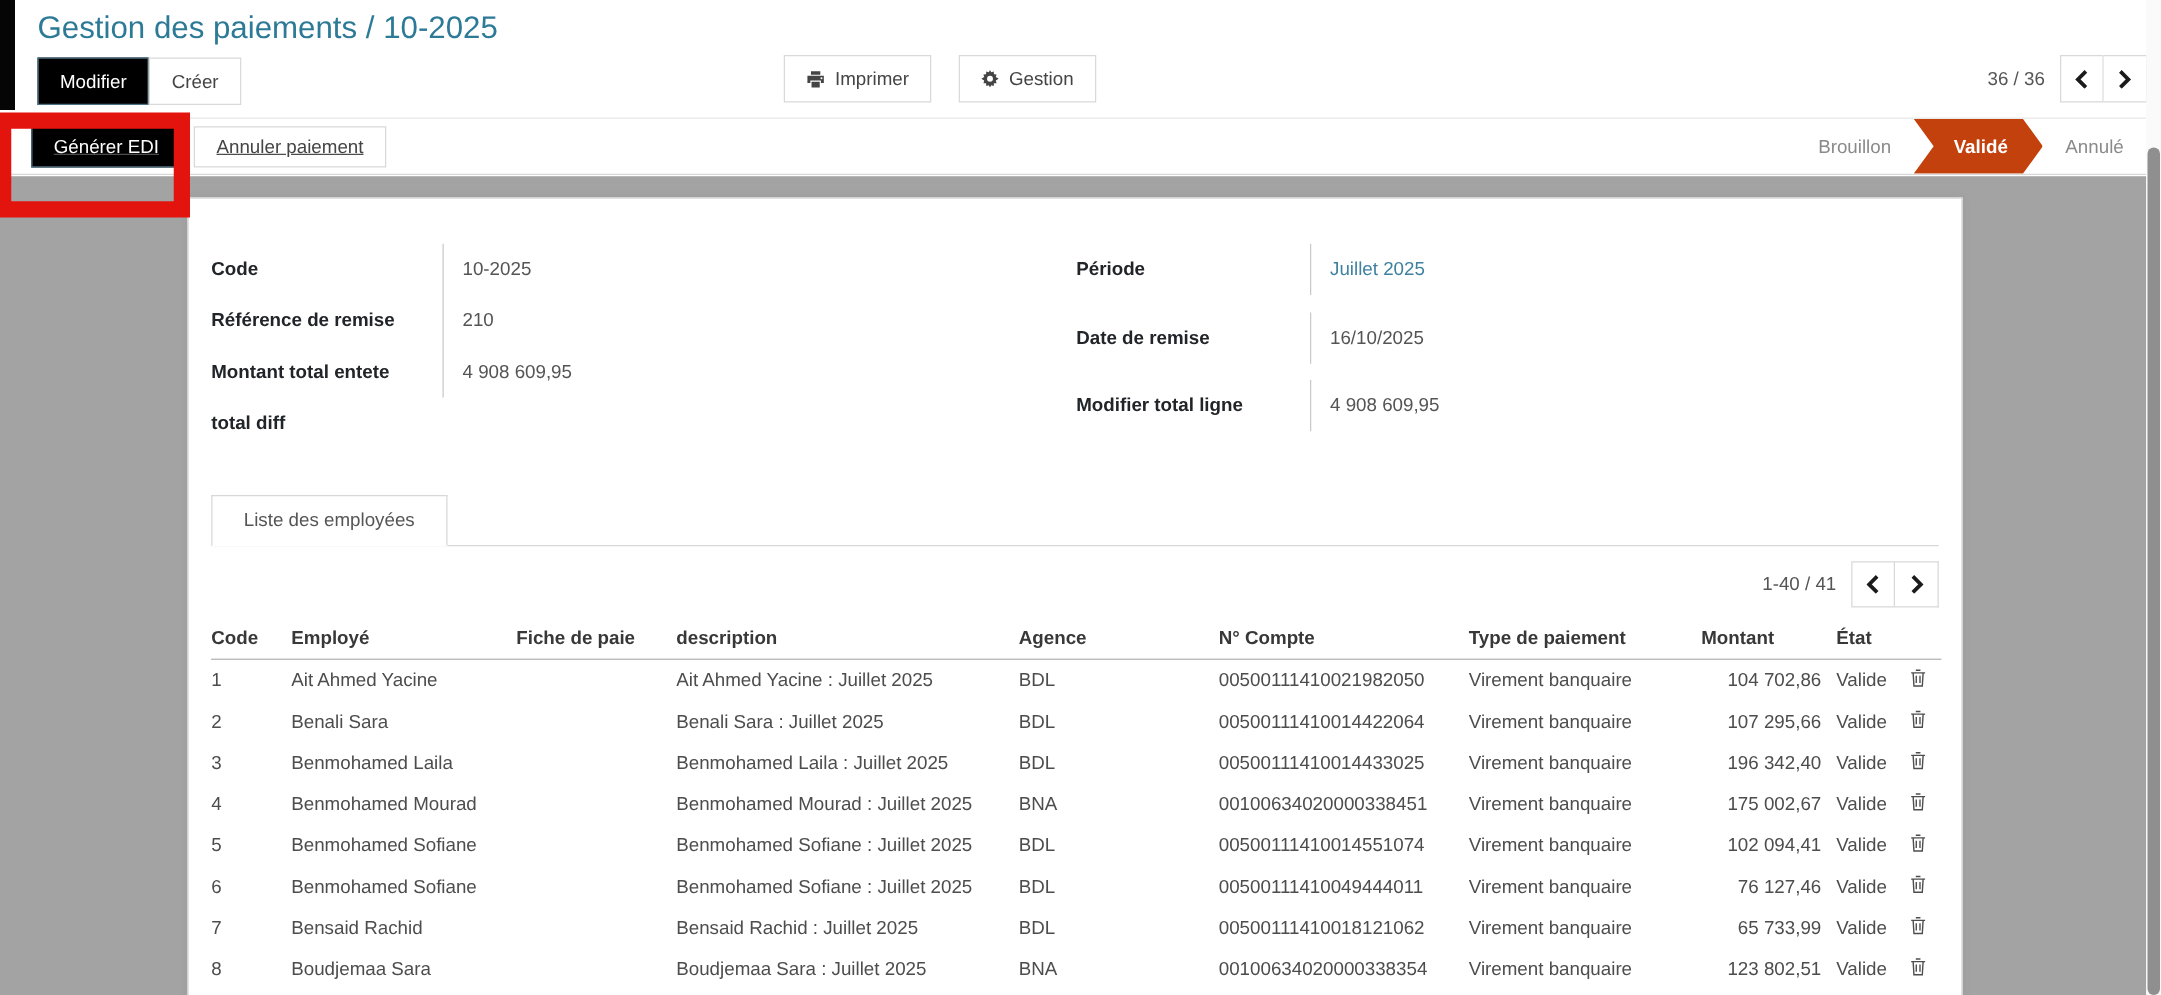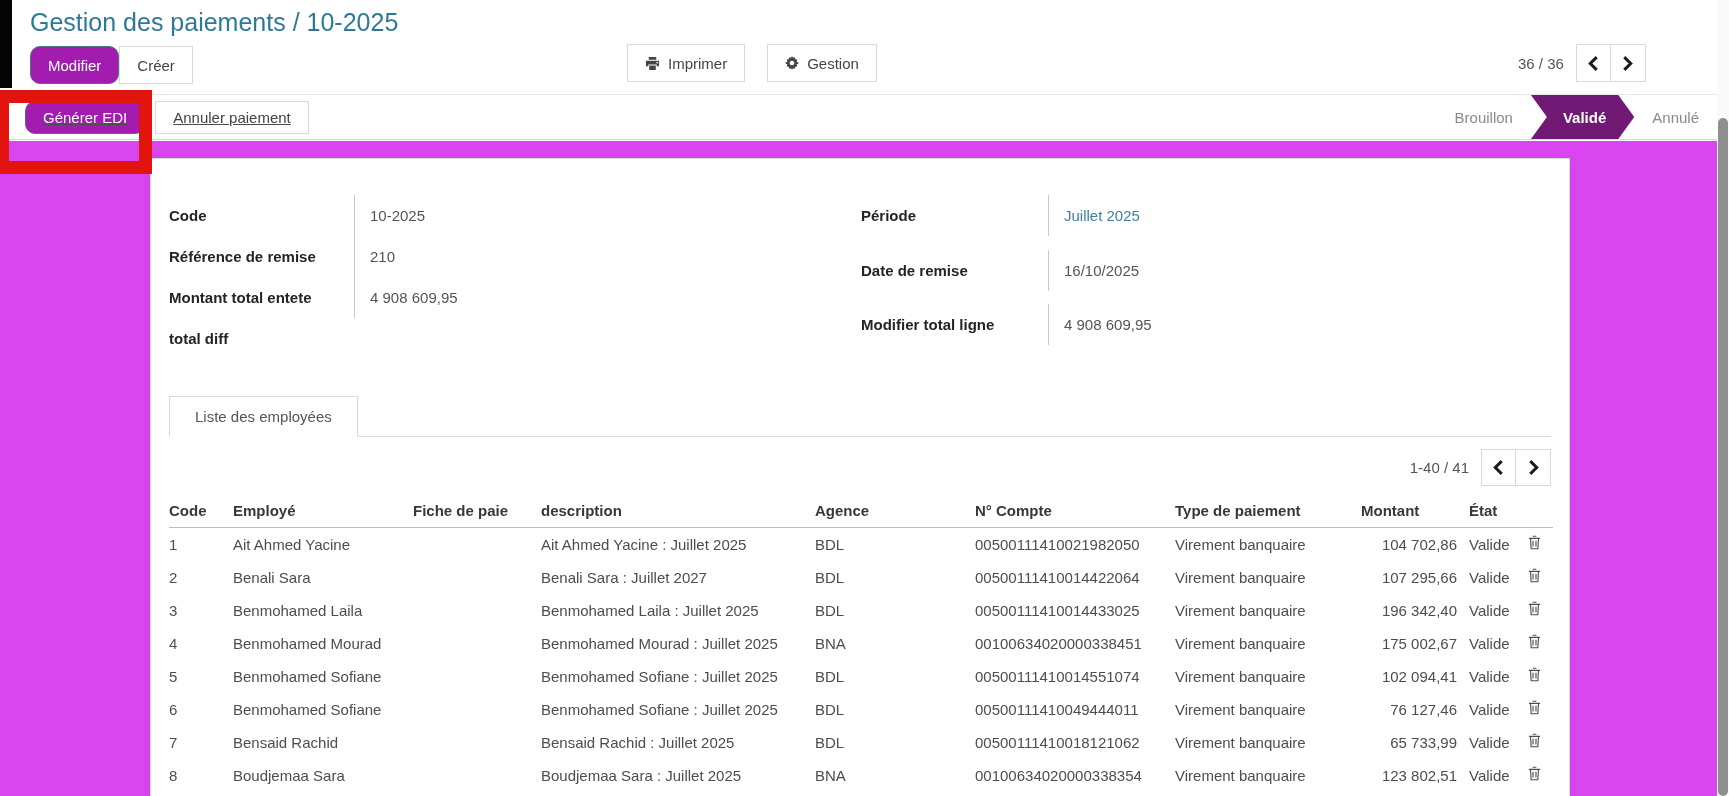--- a/index.html
+++ b/index.html
@@ -10,60 +10,60 @@
     color: #4c4c4c;
     background: #fff;
     position: relative;
   }
 
   
   .control-panel { position:absolute; top:0; left:0; width:1717px; height:94px; background:#fff; }
   .breadcrumb { position:absolute; left:30px; top:8px; font-size:25px; color:#2d7a97; white-space:nowrap; cursor:pointer; }
   .cp-left-buttons { position:absolute; left:30px; top:46px; display:flex; }
   .cp-center-buttons { position:absolute; left:627px; top:44px; display:flex; gap:22px; }
-  .cp-pager { position:absolute; left:1518px; top:44px; display:flex; align-items:center; gap:12px; }
+  .cp-pager { position:absolute; left:1590px; top:44px; display:flex; align-items:center; gap:12px; }
 
   .btn {
     display:inline-flex; align-items:center; justify-content:center; gap:8px;
     height:38px; padding:0 17px; font-size:15px;
     background:#fff; color:#444; border:1px solid #d9d9d9; cursor:pointer;
     font-family:"Liberation Sans",sans-serif; white-space:nowrap;
   }
-  .btn.primary { background:#a21caf; border-color:#4c7084; color:#fff;border-radius:10px; }
+  .btn.primary { background:#000000; border-color:#4c7084; color:#fff; }
   .pager-text { color:#555; font-size:15px; white-space:nowrap; }
   .pager-buttons { display:flex; }
   .pager-buttons .btn { width:35px; padding:0; }
   .pager-buttons .btn + .btn { border-left:none; }
 
   
   .statusbar {
     position:absolute; top:94px; left:0; width:1717px; height:46px;
     background:#fff; border-top:1px solid #e7e7e7; border-bottom:1px solid #d8d8d8;
     display:flex; align-items:center; justify-content:space-between;
   }
   .sb-left { display:flex; align-items:center; gap:10px; padding-left:25px;text-decoration:underline; }
   .sb-left .btn { height:33px; }
   .sb-states { display:flex; align-items:stretch; height:100%; }
   .state { display:flex; align-items:center; padding:0 18px; color:#8a8a8a; font-size:15px; cursor:pointer; }
   .state.active {
-    background:#701a75; color:#fff; font-weight:bold; padding:0 28px 0 32px;
+    background:#c2410c; color:#fff; font-weight:bold; padding:0 28px 0 32px;
     clip-path: polygon(0 0, calc(100% - 16px) 0, 100% 50%, calc(100% - 16px) 100%, 0 100%, 16px 50%);
   }
 
   
   .black-strip { position:absolute; left:0; top:0; width:12px; height:88px; background:#050505; z-index:60; }
   .red-box {
     position:absolute; left:-4px; top:90px; width:156px; height:84px;
     border:13px solid #e3130e; z-index:50; pointer-events:none;
   }
   .v-scrollbar { position:absolute; right:0; top:0; width:12px; height:796px; background:#fafafa; z-index:40; }
   .v-scroll-thumb { position:absolute; right:1px; top:118px; width:10px; height:678px; background:#8f8f8f; border-radius:5px; }
 
   
-  .content { position:absolute; top:141px; left:0; width:1717px; height:655px; background:#d946ef; overflow:hidden; }
+  .content { position:absolute; top:141px; left:0; width:1717px; height:655px; background:#a3a3a3; overflow:hidden; }
   .sheet {
     position:absolute; left:150px; top:17px; width:1420px; height:700px;
     background:#fff; border:1px solid #d8d8d8; box-shadow:0 0 9px rgba(0,0,0,.05);
     padding:36px 18px 0 18px;
   }
 
   
   .o-groups { display:grid; grid-template-columns:692px 1fr; }
   .o-group { display:grid; grid-template-columns:185px 1fr; }
   .o-group .o-label { font-weight:bold; color:#212529; height:41px; display:flex; align-items:center; }
@@ -251,21 +251,21 @@
           <td class="center"><button class="trash-btn"><span class="icon">
                   <svg width="13" height="15" viewBox="0 0 14 16" fill="none" stroke="#4d4d4d" stroke-width="1.2">
                     <path d="M1 3.5h12M5 1.2h4M2.7 3.5l.7 11.3h7.2l.7-11.3M5.4 6v6.2M8.6 6v6.2"></path>
                   </svg>
                 </span></button></td>
         </tr>
         <tr>
           <td>2</td>
           <td>Benali Sara</td>
           <td></td>
-          <td>Benali Sara : Juillet 2027</td>
+          <td>Benali Sara : Juillet 2025</td>
           <td>BDL</td>
           <td>00500111410014422064</td>
           <td>Virement banquaire</td>
           <td class="right">107 295,66</td>
           <td style="padding-left:12px;">Valide</td>
           <td class="center"><button class="trash-btn"><span class="icon">
                   <svg width="13" height="15" viewBox="0 0 14 16" fill="none" stroke="#4d4d4d" stroke-width="1.2">
                     <path d="M1 3.5h12M5 1.2h4M2.7 3.5l.7 11.3h7.2l.7-11.3M5.4 6v6.2M8.6 6v6.2"></path>
                   </svg>
                 </span></button></td>

